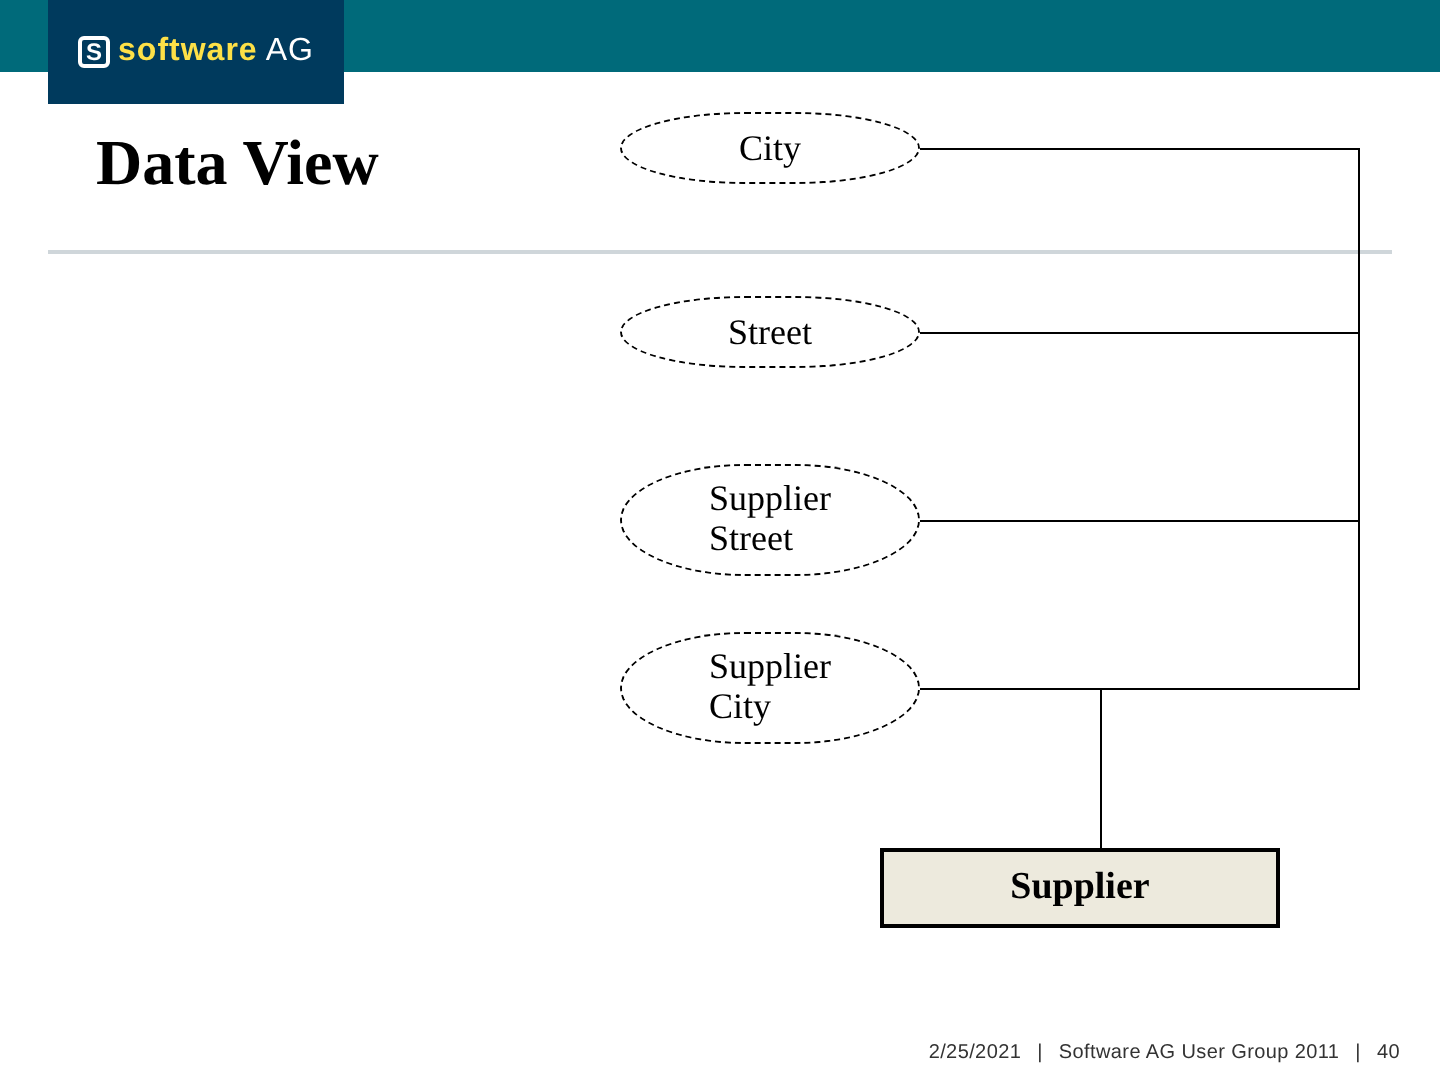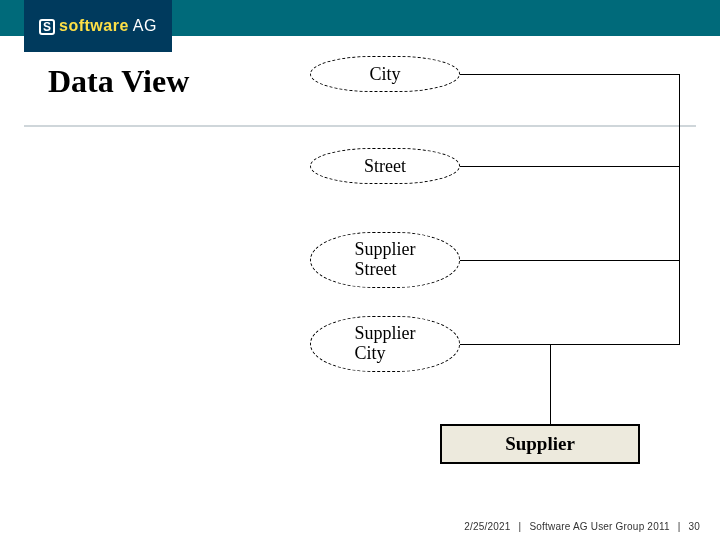--- a/index.html
+++ b/index.html
@@ -90,16 +90,16 @@
     <div class="entity">
       <span>Supplier</span>
     </div>
   </div>
 
   <div class="footer">
     <span>2/25/2021</span>
     <span class="sep">|</span>
     <span>Software AG User Group 2011</span>
     <span class="sep">|</span>
-    <span>30</span>
+    <span>40</span>
   </div>
 
 </div>
 
 </body></html>

